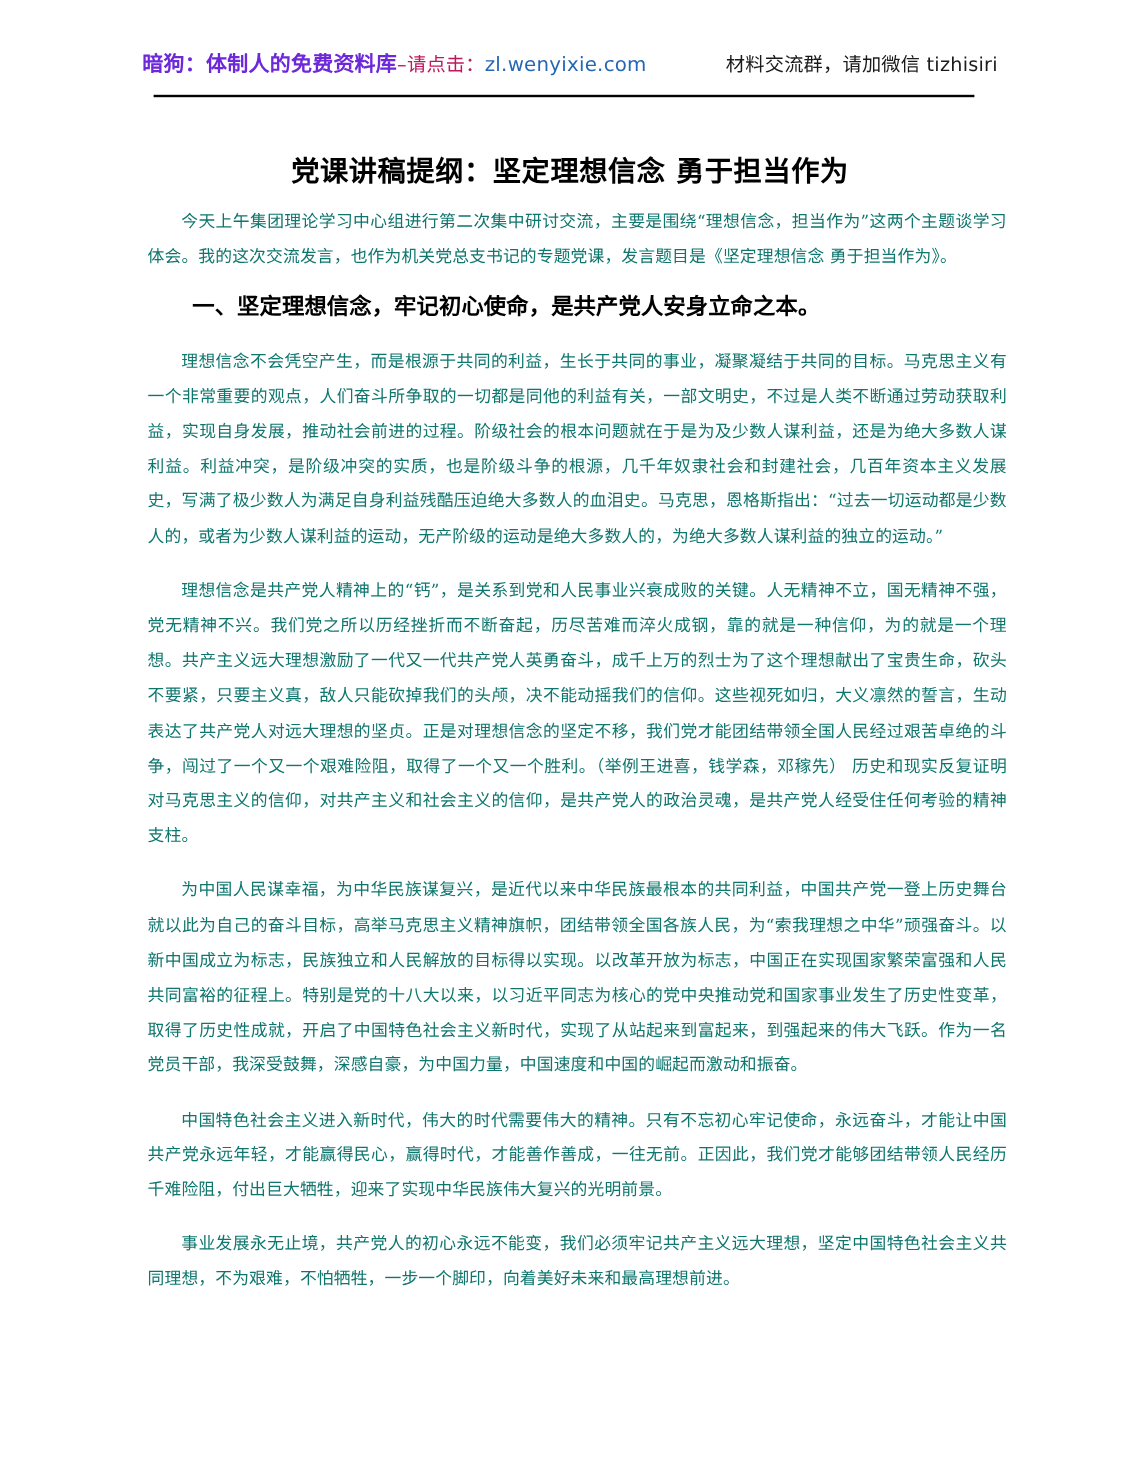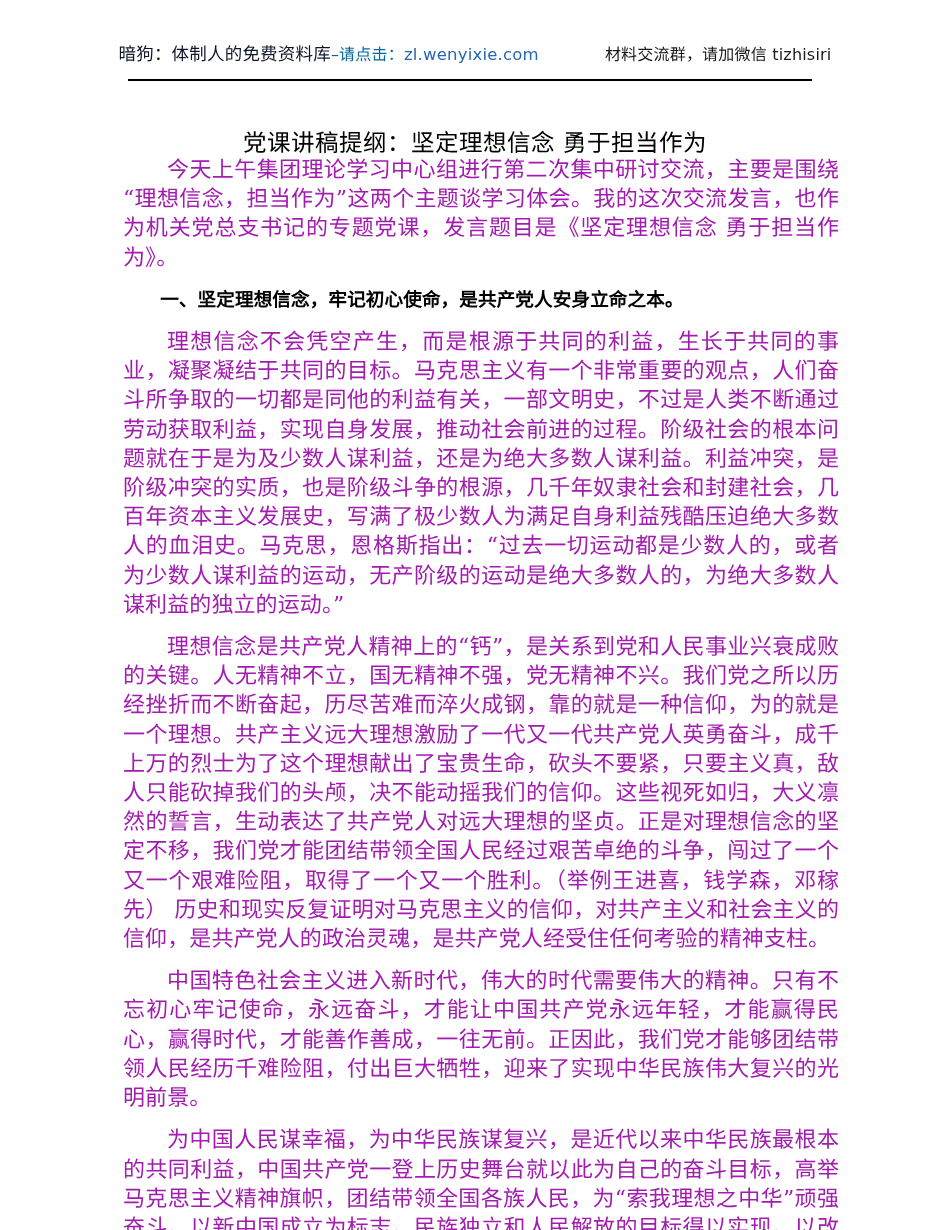--- a/index.html
+++ b/index.html
@@ -35,26 +35,26 @@
     text-align: center;
     white-space: nowrap;
   }
   .header-line {
     font-family: "DejaVu Sans", "Liberation Sans", sans-serif;
     font-size: 16.5px;
     line-height: 24px;
     letter-spacing: 0.2px;
   }
   .hdr-red {
-    color: #0f172a;
-    font-weight: 400;
+    color: #6d28d9;
+    font-weight: 700;
     font-size: 17.5px;
   }
   .hdr-dark {
-    color: #0369a1;
+    color: #be185d;
     font-size: 16px;
   }
   .hdr-link {
     color: #2566b5;
     font-size: 16.5px;
     text-decoration: none;
   }
   .hdr-gap {
     display: inline-block;
     width: 18px;
@@ -76,42 +76,42 @@
 
   
   .doc-title {
     position: absolute;
     left: 0;
     top: 108px;
     width: 950px;
     text-align: center;
     font-family: "DejaVu Sans", "Liberation Sans", sans-serif;
     font-size: 23.5px;
-    font-weight: 400;
+    font-weight: 700;
     letter-spacing: 0.5px;
     color: #000000;
   }
 
   
   .body-col {
     position: absolute;
     left: 123px;
     top: 155px;
     width: 716px;
   }
 
   p.para {
-    margin: 0 0 13px 0;
-    font-size: 22px;
+    margin: 16px 0 13px 0;
+    font-size: 14px;
     line-height: 29.2px;
     text-align: justify;
     text-justify: inter-ideograph;
     text-indent: 2em;
     letter-spacing: 0.1px;
-    color: #a21caf;
+    color: #0f766e;
     font-family: "DejaVu Serif", "Liberation Serif", serif;
   }
 
   p.heading {
     margin: 0 0 13px 0;
     font-size: 18.6px;
     line-height: 29.2px;
     text-indent: 2em;
     font-weight: 700;
     letter-spacing: 0.1px;
@@ -130,18 +130,18 @@
 
   <div class="header-rule"></div>
 
   <h1 class="doc-title">党课讲稿提纲：坚定理想信念 勇于担当作为</h1>
 
   <div class="body-col">
     <p class="para">今天上午集团理论学习中心组进行第二次集中研讨交流，主要是围绕“理想信念，担当作为”这两个主题谈学习体会。我的这次交流发言，也作为机关党总支书记的专题党课，发言题目是《坚定理想信念 勇于担当作为》。</p>
     <p class="heading">一、坚定理想信念，牢记初心使命，是共产党人安身立命之本。</p>
     <p class="para">理想信念不会凭空产生，而是根源于共同的利益，生长于共同的事业，凝聚凝结于共同的目标。马克思主义有一个非常重要的观点，人们奋斗所争取的一切都是同他的利益有关，一部文明史，不过是人类不断通过劳动获取利益，实现自身发展，推动社会前进的过程。阶级社会的根本问题就在于是为及少数人谋利益，还是为绝大多数人谋利益。利益冲突，是阶级冲突的实质，也是阶级斗争的根源，几千年奴隶社会和封建社会，几百年资本主义发展史，写满了极少数人为满足自身利益残酷压迫绝大多数人的血泪史。马克思，恩格斯指出：“过去一切运动都是少数人的，或者为少数人谋利益的运动，无产阶级的运动是绝大多数人的，为绝大多数人谋利益的独立的运动。”</p>
     <p class="para">理想信念是共产党人精神上的“钙”，是关系到党和人民事业兴衰成败的关键。人无精神不立，国无精神不强，党无精神不兴。我们党之所以历经挫折而不断奋起，历尽苦难而淬火成钢，靠的就是一种信仰，为的就是一个理想。共产主义远大理想激励了一代又一代共产党人英勇奋斗，成千上万的烈士为了这个理想献出了宝贵生命，砍头不要紧，只要主义真，敌人只能砍掉我们的头颅，决不能动摇我们的信仰。这些视死如归，大义凛然的誓言，生动表达了共产党人对远大理想的坚贞。正是对理想信念的坚定不移，我们党才能团结带领全国人民经过艰苦卓绝的斗争，闯过了一个又一个艰难险阻，取得了一个又一个胜利。（举例王进喜，钱学森，邓稼先） 历史和现实反复证明对马克思主义的信仰，对共产主义和社会主义的信仰，是共产党人的政治灵魂，是共产党人经受住任何考验的精神支柱。</p>
+    <p class="para">为中国人民谋幸福，为中华民族谋复兴，是近代以来中华民族最根本的共同利益，中国共产党一登上历史舞台就以此为自己的奋斗目标，高举马克思主义精神旗帜，团结带领全国各族人民，为“索我理想之中华”顽强奋斗。以新中国成立为标志，民族独立和人民解放的目标得以实现。以改革开放为标志，中国正在实现国家繁荣富强和人民共同富裕的征程上。特别是党的十八大以来，以习近平同志为核心的党中央推动党和国家事业发生了历史性变革，取得了历史性成就，开启了中国特色社会主义新时代，实现了从站起来到富起来，到强起来的伟大飞跃。作为一名党员干部，我深受鼓舞，深感自豪，为中国力量，中国速度和中国的崛起而激动和振奋。</p>
     <p class="para">中国特色社会主义进入新时代，伟大的时代需要伟大的精神。只有不忘初心牢记使命，永远奋斗，才能让中国共产党永远年轻，才能赢得民心，赢得时代，才能善作善成，一往无前。正因此，我们党才能够团结带领人民经历千难险阻，付出巨大牺牲，迎来了实现中华民族伟大复兴的光明前景。</p>
-    <p class="para">为中国人民谋幸福，为中华民族谋复兴，是近代以来中华民族最根本的共同利益，中国共产党一登上历史舞台就以此为自己的奋斗目标，高举马克思主义精神旗帜，团结带领全国各族人民，为“索我理想之中华”顽强奋斗。以新中国成立为标志，民族独立和人民解放的目标得以实现。以改革开放为标志，中国正在实现国家繁荣富强和人民共同富裕的征程上。特别是党的十八大以来，以习近平同志为核心的党中央推动党和国家事业发生了历史性变革，取得了历史性成就，开启了中国特色社会主义新时代，实现了从站起来到富起来，到强起来的伟大飞跃。作为一名党员干部，我深受鼓舞，深感自豪，为中国力量，中国速度和中国的崛起而激动和振奋。</p>
     <p class="para">事业发展永无止境，共产党人的初心永远不能变，我们必须牢记共产主义远大理想，坚定中国特色社会主义共同理想，不为艰难，不怕牺牲，一步一个脚印，向着美好未来和最高理想前进。</p>
   </div>
 
 </div>
 
 </body></html>

